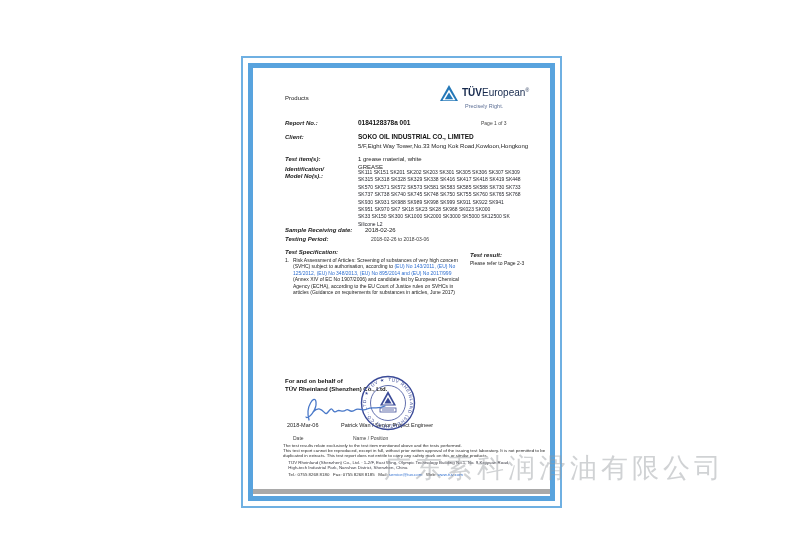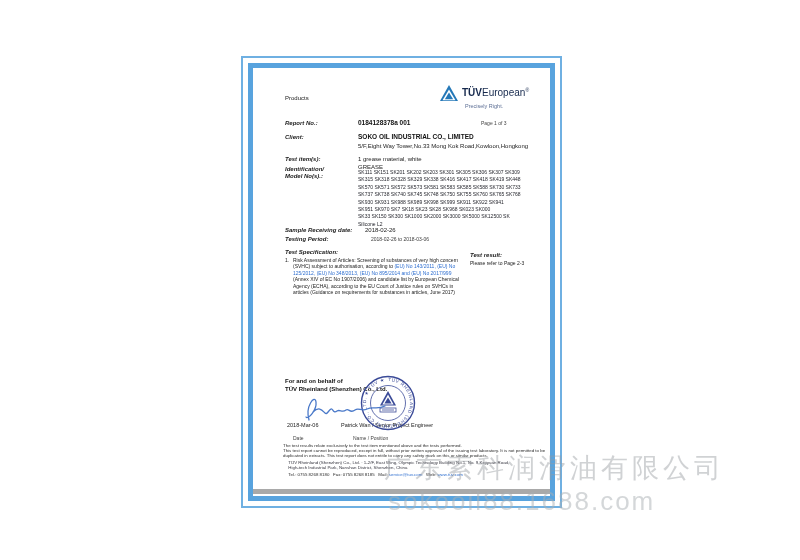--- a/index.html
+++ b/index.html
@@ -170,15 +170,14 @@
             <a href="#">www.tuv.com</a>
           </div>
         </div>
 
         <div class="page-shadow"></div>
       </div>
     </div>
   </div>
 
   <div class="wm-cn">广东索科润滑油有限公司</div>
-  <div class="wm-site">sokooil88.1688.com</div>
 
 </div>
 
 </body></html>

